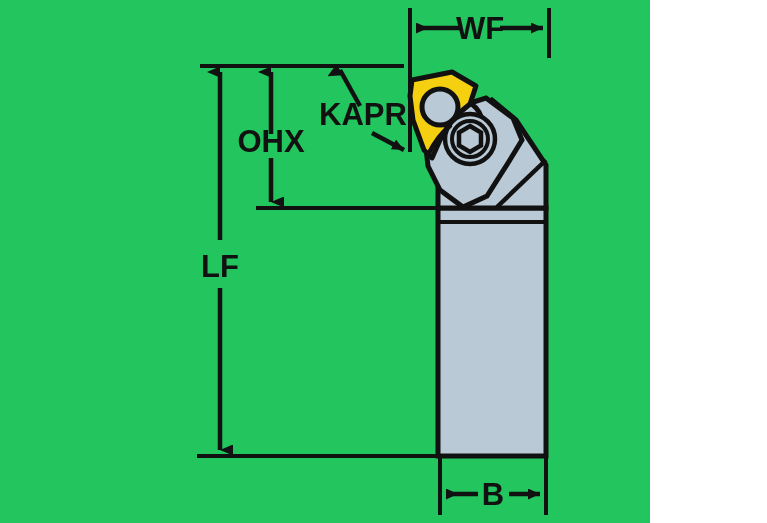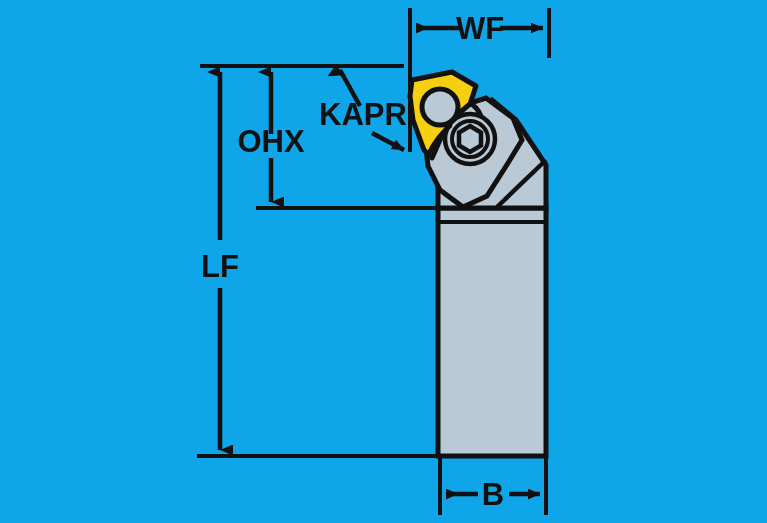--- a/index.html
+++ b/index.html
@@ -6,23 +6,23 @@
   html, body {
     margin: 0;
     padding: 0;
     background: #ffffff;
   }
   body {
     font-family: "Liberation Sans", sans-serif;
   }
   #stage {
     position: relative;
-    width: 767px;
+    width: 650px;
     height: 523px;
-    background: #0ea5e9;
+    background: #22c55e;
     overflow: hidden;
     text-align: center;
   }
   #drawing {
     position: absolute;
     left: 0;
     top: 0;
     width: 767px;
     height: 523px;
   }

